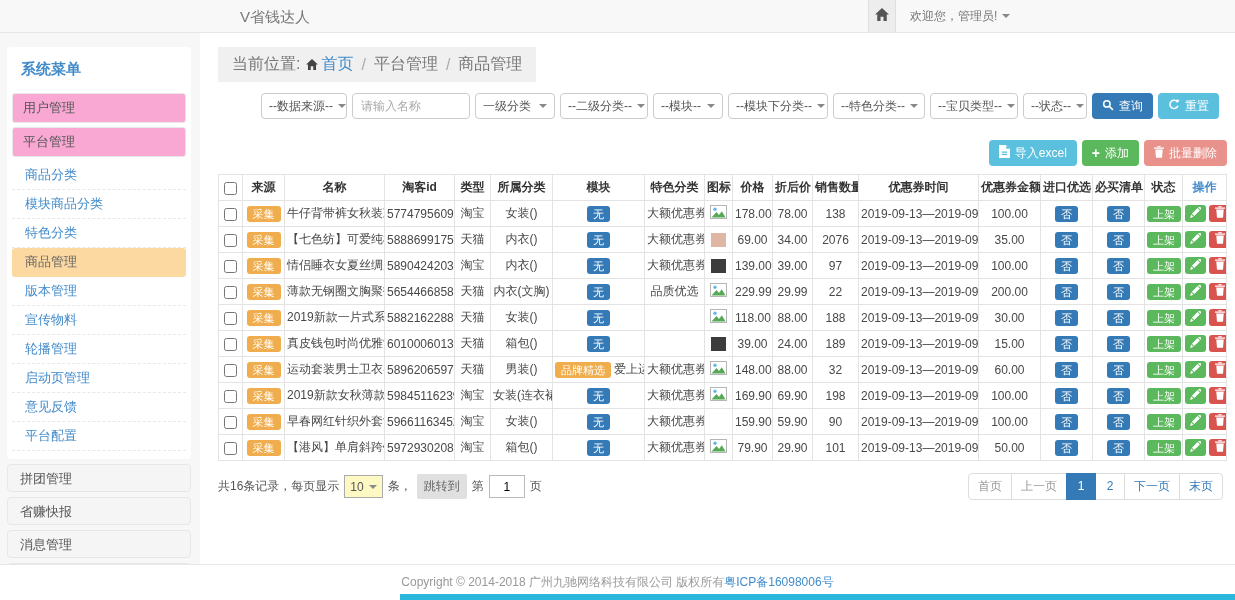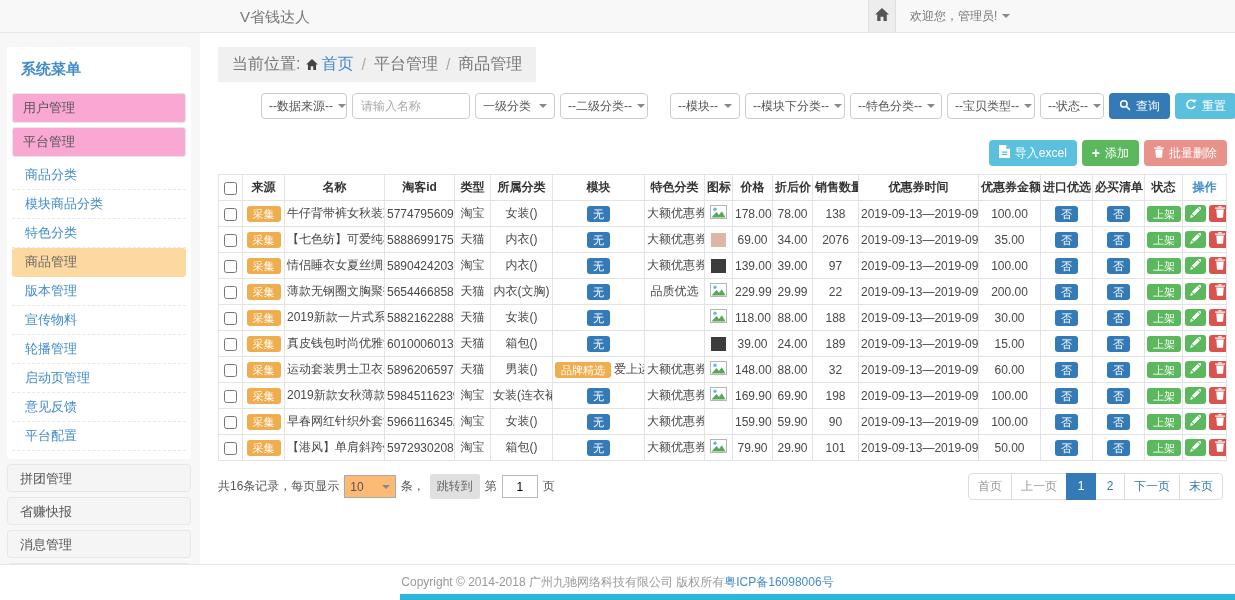--- a/index.html
+++ b/index.html
@@ -48,21 +48,21 @@
   .bdg { display:inline-block; border-radius:3px; color:#fff; font-size:11px; padding:1px 6px; line-height:14px; }
   .bdg-orange { background:#f0ad4e; } .bdg-blue { background:#337ab7; } .bdg-green { background:#5cb85c; }
   .mini { display:inline-flex; align-items:center; justify-content:center; width:21px; height:17px; border-radius:3px; cursor:pointer; vertical-align:middle; }
   .mini-edit { background:#5cb85c; margin-right:3px; } .mini-del { background:#d9534f; }
   .thumb { display:inline-block; width:15px; height:14px; vertical-align:middle; }
   .thumb-pink { background:#dfb6a4; } .thumb-dark { background:#3c3c3c; }
   .mod-wrap { display:inline-flex; align-items:center; gap:3px; }
 
   .pager-row { display:flex; justify-content:space-between; align-items:center; margin-top:12px; font-size:12px; color:#555; padding-right:4px; }
   .pager-left { display:flex; align-items:center; gap:5px; }
-  .pp-select { display:inline-flex; align-items:center; gap:18px; border:1px solid #aaa; height:23px; padding:0 5px; background:#fdba74; cursor:pointer; }
+  .pp-select { display:inline-flex; align-items:center; gap:5px; border:1px solid #aaa; height:23px; padding:0 5px; background:#fef9c3; cursor:pointer; }
   .jump-btn { background:#e0e0e0; padding:4px 7px; border-radius:2px; color:#666; cursor:pointer; }
   .jump-input { width:36px; height:23px; border:1px solid #bbb; text-align:center; font-size:12px; }
   .pages { display:flex; }
   .pg { min-width:30px; padding:0 9px; height:27px; line-height:25px; border:1px solid #ddd; background:#fff; text-align:center; margin-left:-1px; cursor:pointer; }
   .pg:first-child { border-radius:4px 0 0 4px; margin-left:0; }
   .pg:last-child { border-radius:0 4px 4px 0; }
   .pg.normal { color:#337ab7; } .pg.disabled { color:#999; }
   .pg.active { background:#337ab7; color:#fff; border-color:#337ab7; z-index:1; }
 
   .footer { position:absolute; left:0; right:0; bottom:0; height:36px; background:#fff; border-top:1px solid #e7e7e7; text-align:center; font-size:12px; color:#999; padding-top:9px; z-index:4; }
@@ -140,21 +140,21 @@
         </div>
         <input class="f-input" placeholder="请输入名称" style="">
         <div class="f-select" style="width: 80px;">
           <span>一级分类</span>
           <span class="caret"></span>
         </div>
         <div class="f-select" style="width: 88px;">
           <span>--二级分类--</span>
           <span class="caret"></span>
         </div>
-        <div class="f-select" style="width: 70px; margin-left: 17px;">
+        <div class="f-select" style="width: 70px;">
           <span>--模块--</span>
           <span class="caret"></span>
         </div>
         <div class="f-select" style="width: 100px;">
           <span>--模块下分类--</span>
           <span class="caret"></span>
         </div>
         <div class="f-select" style="width: 92px;">
           <span>--特色分类--</span>
           <span class="caret"></span>

